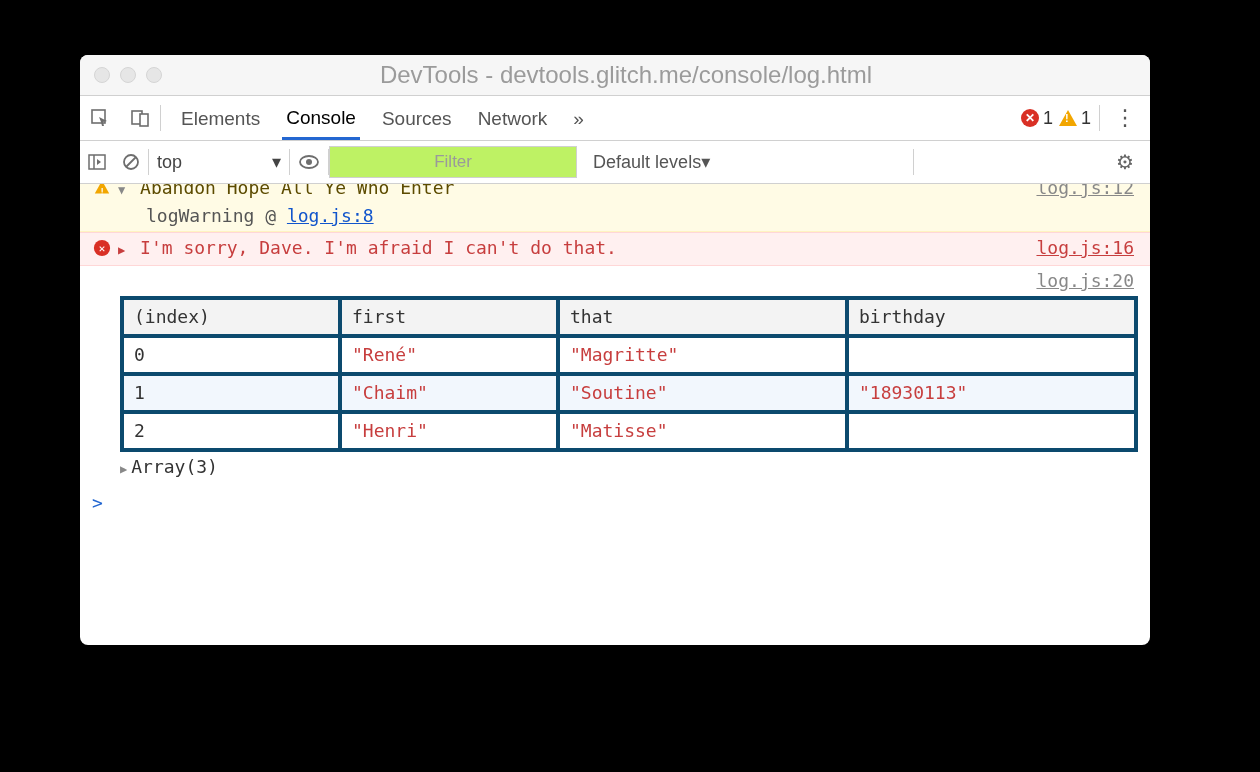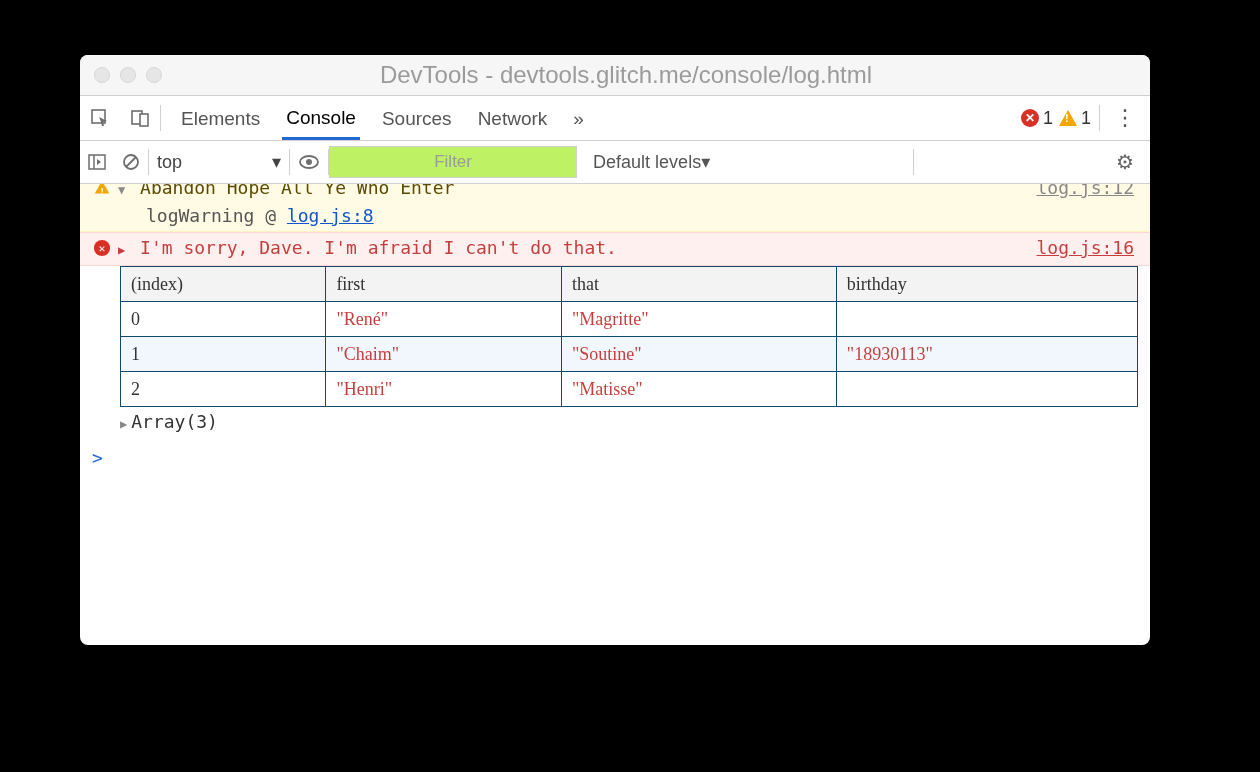--- a/index.html
+++ b/index.html
@@ -44,21 +44,21 @@
   .row.err  { background:#fff0f0; border-top:1px solid #ffd7d7; border-bottom:1px solid #ffd7d7; color:#c73e3e; }
   .gutter { width:28px; flex:none; display:flex; justify-content:center; padding-top:4px; }
   .caret { color:#888; font-size:12px; margin-right:4px; display:inline-block; }
   .msgcol { flex:1; padding-left:2px; }
   .srccol { color:#888; text-decoration:underline; padding-right:4px; }
   .link { color:#1155cc; text-decoration:underline; cursor:pointer; }
   .stackline { color:#555; padding-left:28px; }
 
   .tablewrap { padding:0 12px 0 40px; }
   .ctable { border-collapse:collapse; width:100%; }
-  .ctable th, .ctable td { border:1px solid #0c4a6e; padding:4px 10px; text-align:left; font-weight:normal;font-family:Liberation Serif, serif; }
+  .ctable th, .ctable td { border:4px solid #0c4a6e; padding:4px 10px; text-align:left; font-weight:normal; }
   .ctable th { background:#f3f3f3; color:#333; }
   .ctable td.idx { color:#333; }
   .ctable td.str { color:#c73e3e; }
   .ctable tbody tr.alt { background:#f2f7fd; }
 
   .arrayline { padding:2px 12px 2px 40px; color:#333; }
   .prompt { padding:6px 12px; color:#2367d1; font-size:18px; }
 
   svg { display:block; }
 </style>
@@ -172,20 +172,25 @@
         <div class="gutter">
             <span class="circle err" style="transform:scale(.9);">✕</span>
           </div>
         <div class="msgcol">
           <span class="caret" style="color:#c73e3e;">▶</span>
           <span class="mono">I'm sorry, Dave. I'm afraid I can't do that.</span>
         </div>
         <div class="srccol mono" style="color:#c73e3e;">log.js:16</div>
       </div>
 
+      <div class="row">
+        <div class="gutter"></div>
+        <div class="msgcol"></div>
+        <div class="srccol mono">log.js:20</div>
+      </div>
 
       <div class="tablewrap">
         <table class="ctable mono">
           <thead>
             <tr>
               <th>(index)</th>
               <th>first</th>
               <th>that</th>
               <th>birthday</th>
             </tr>

